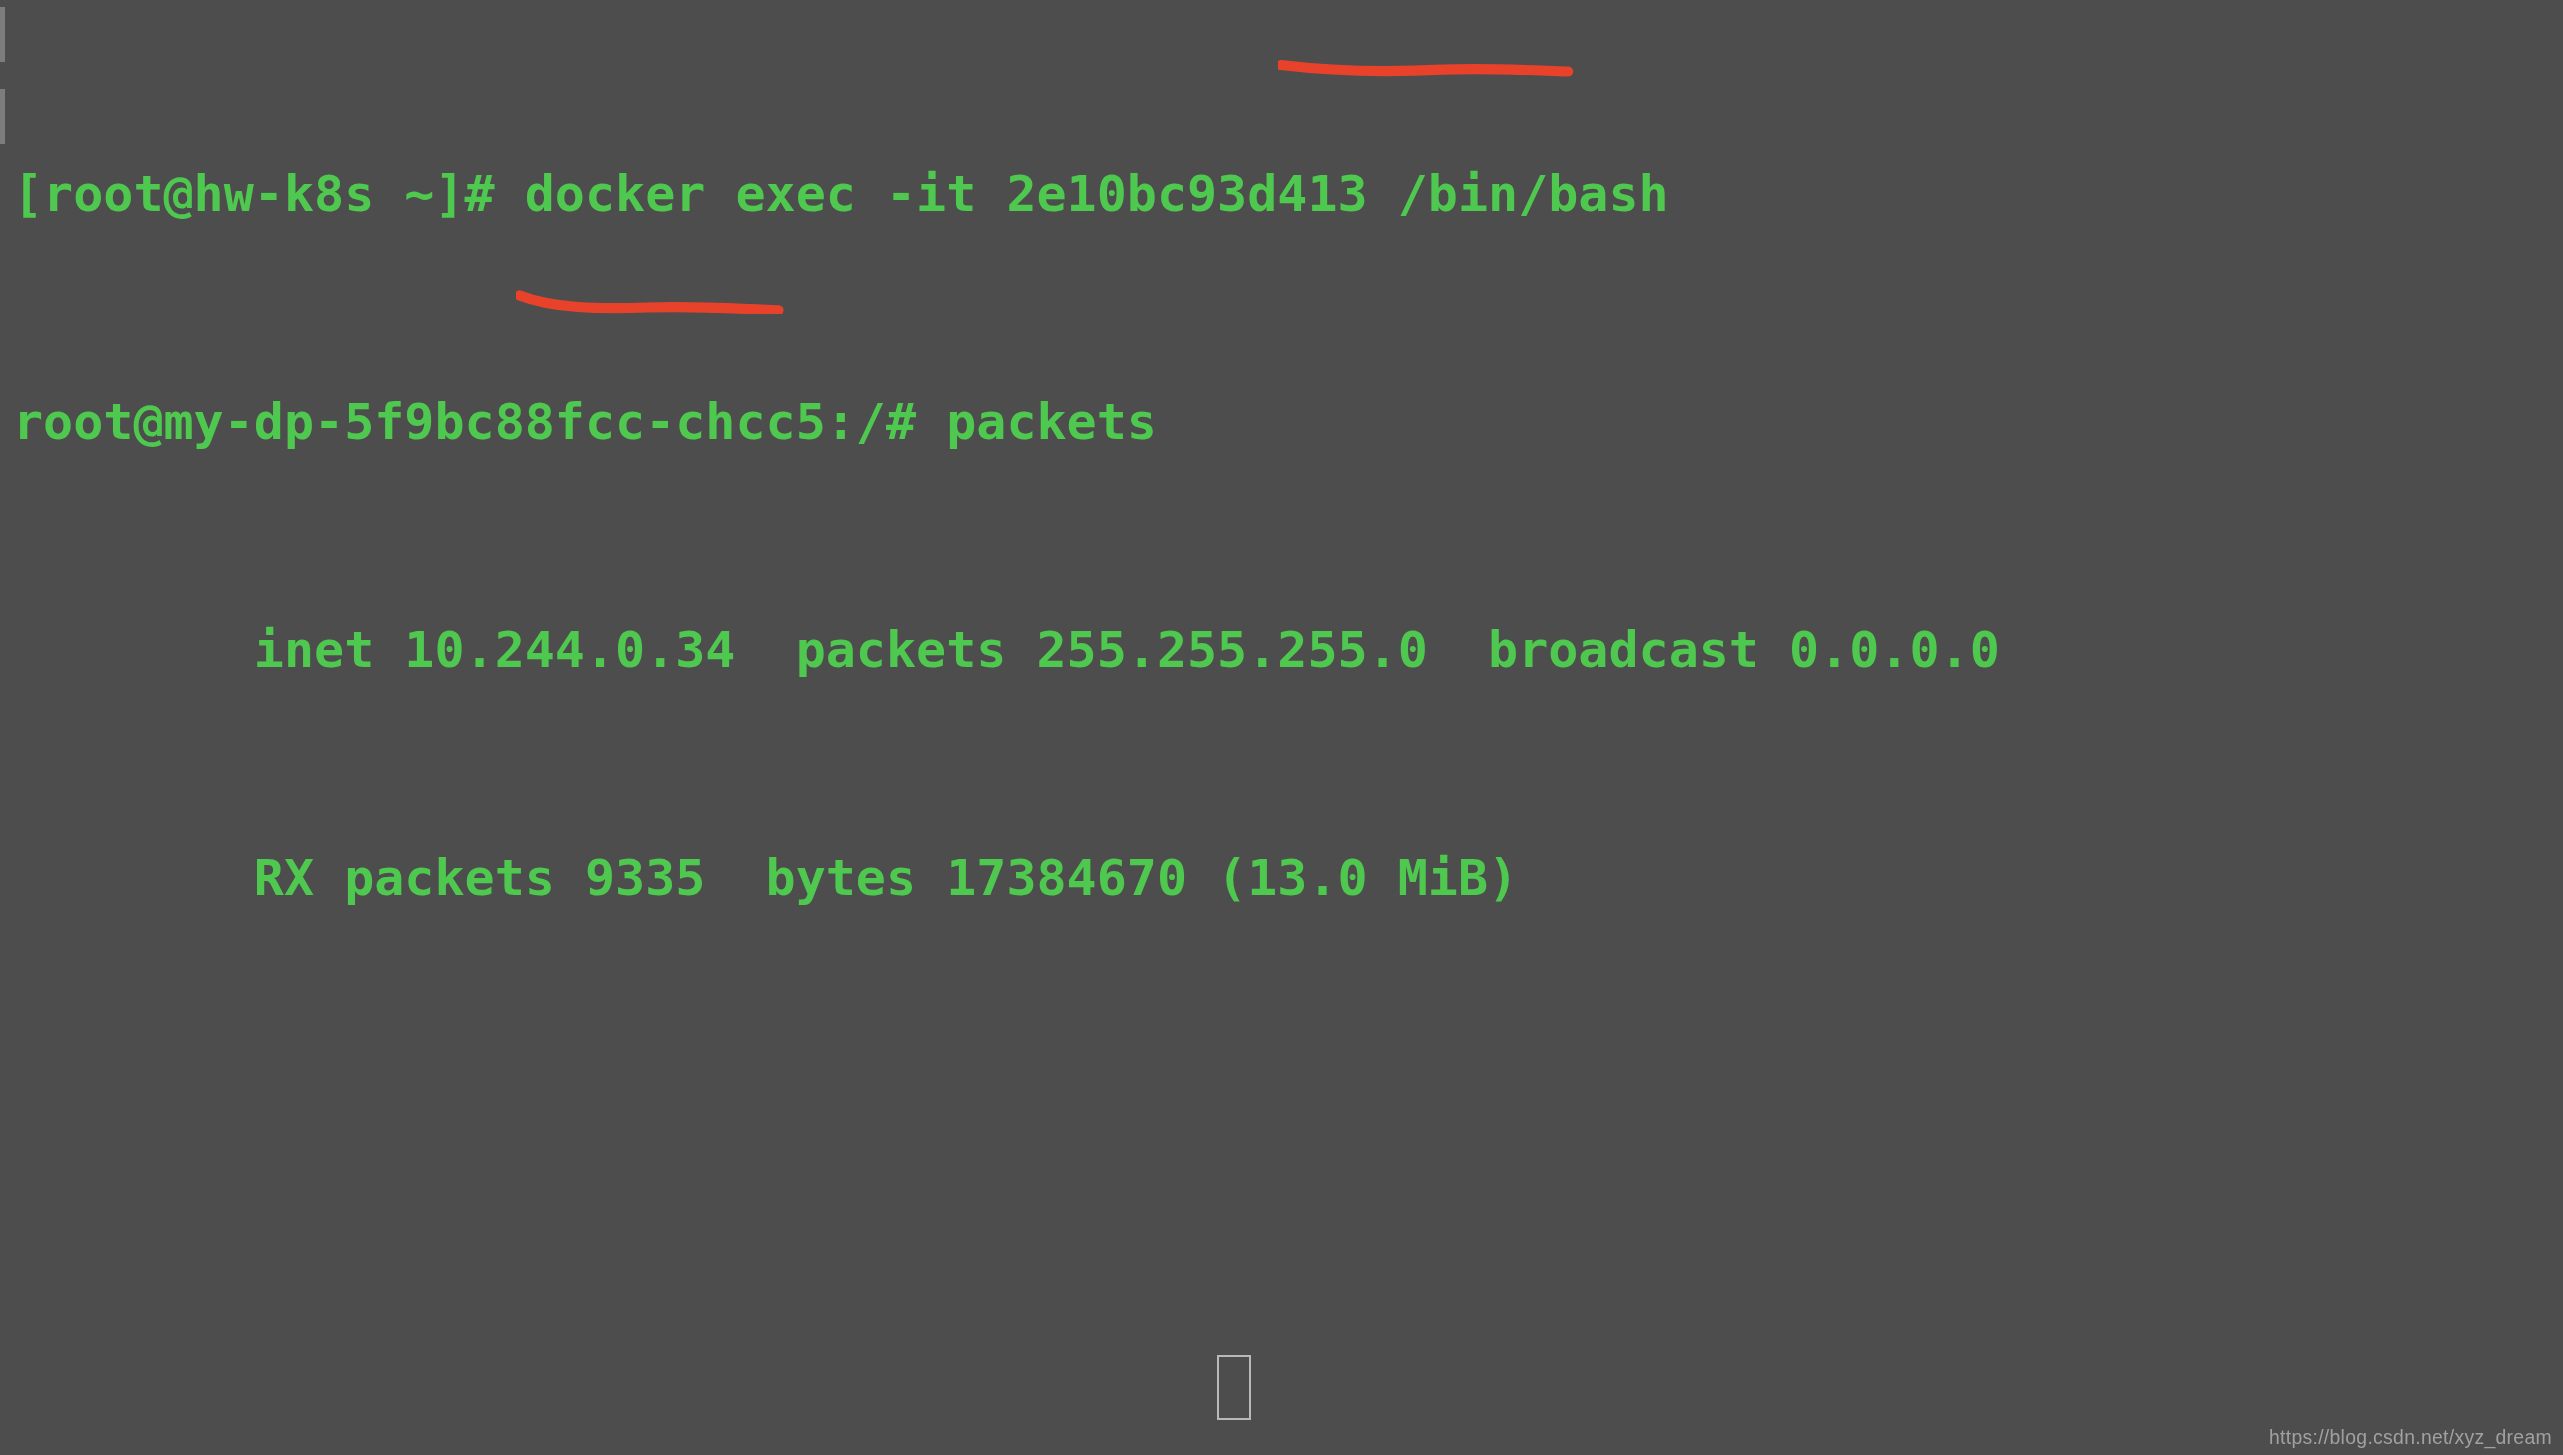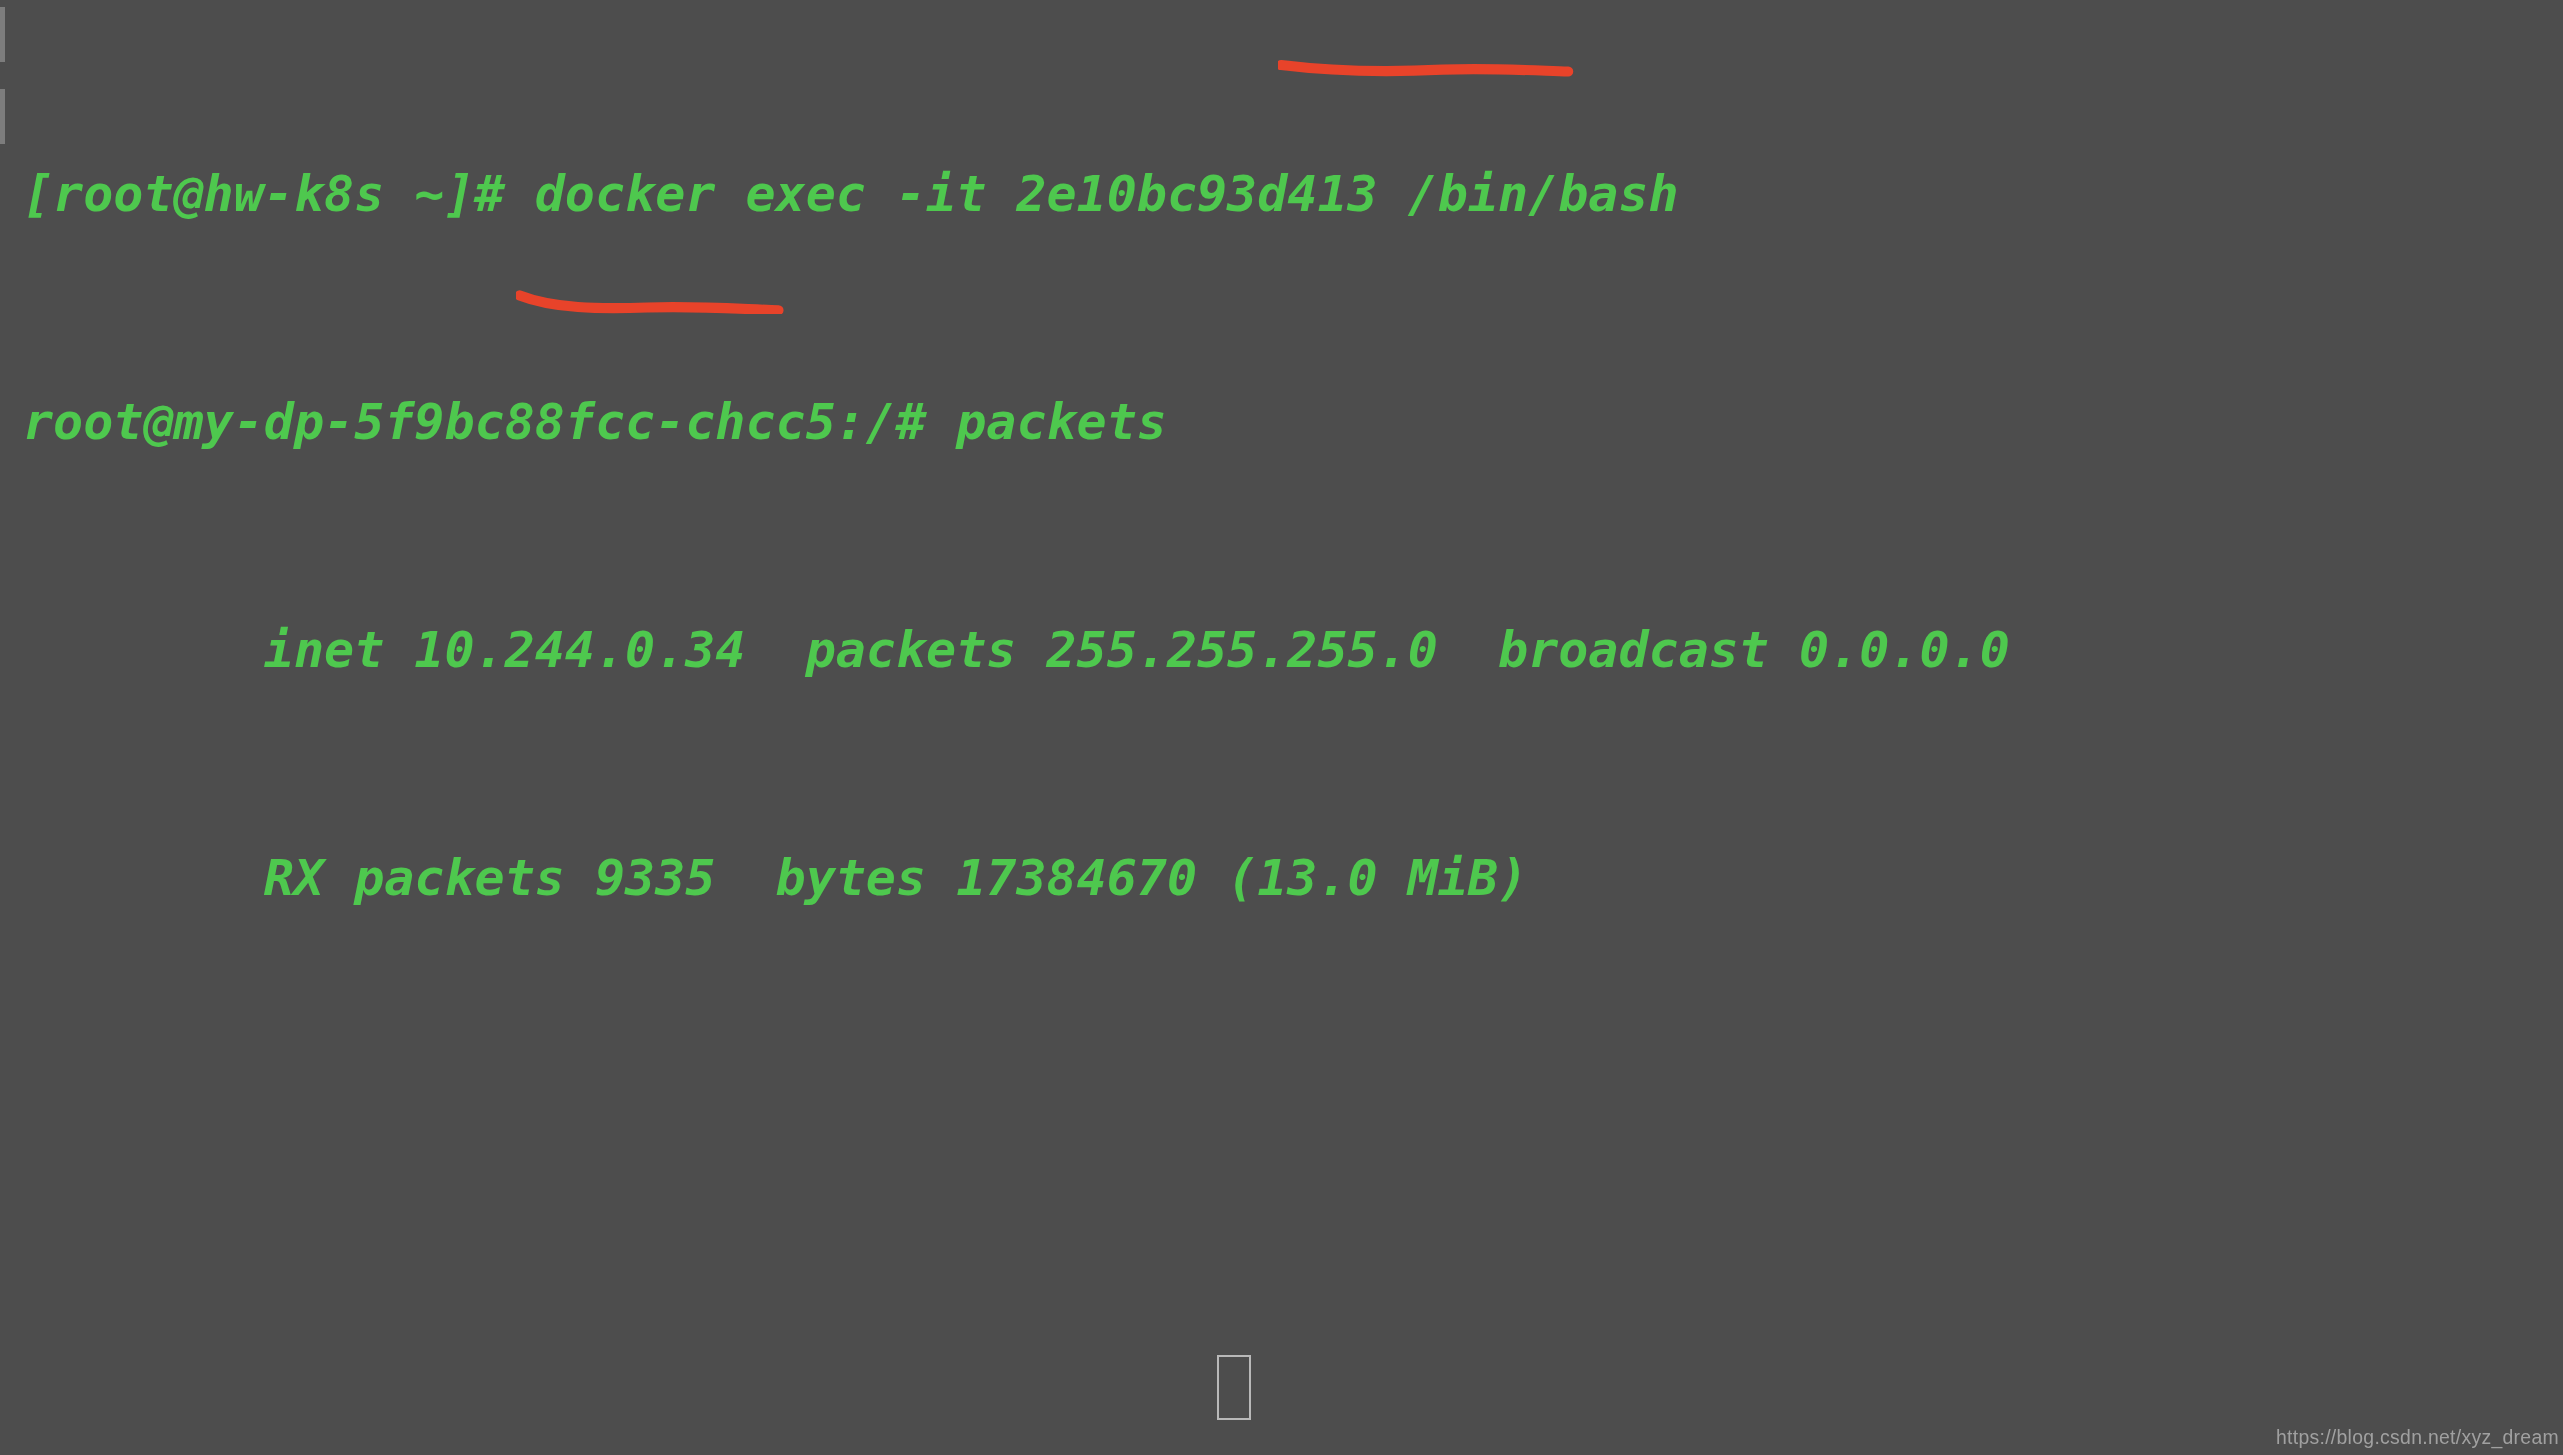--- a/index.html
+++ b/index.html
@@ -24,23 +24,22 @@
   #screen {
     position: absolute;
     left: 0px;
     top: 3.7px;
     width: 2563px;
     white-space: pre;
   }
   .line {
     height: 76px;
     white-space: pre;
-    padding-left: 23px;
+    padding-left: 13px;
     position: relative;
-    font-style: italic;
   }
   
   .edge-sliver {
     position: absolute;
     background: #8d8d8d;
     width: 4.6px;
     opacity: 0.75;
   }
   
   .annot {
@@ -49,21 +48,21 @@
   }
   .annot svg { display: block; }
   
   #cursor {
     position: absolute;
     border: 2.8px solid #b9b9b9;
     background: transparent;
   }
   #watermark {
     position: absolute;
-    right: 4px;
+    right: 11px;
     bottom: 7.4px;
     font-family: "Liberation Sans", sans-serif;
     font-weight: normal;
     font-size: 19.4px;
     line-height: 22px;
     color: #a8a8a8;
     letter-spacing: 0.3px;
     opacity: 0.92;
   }
 </style>

